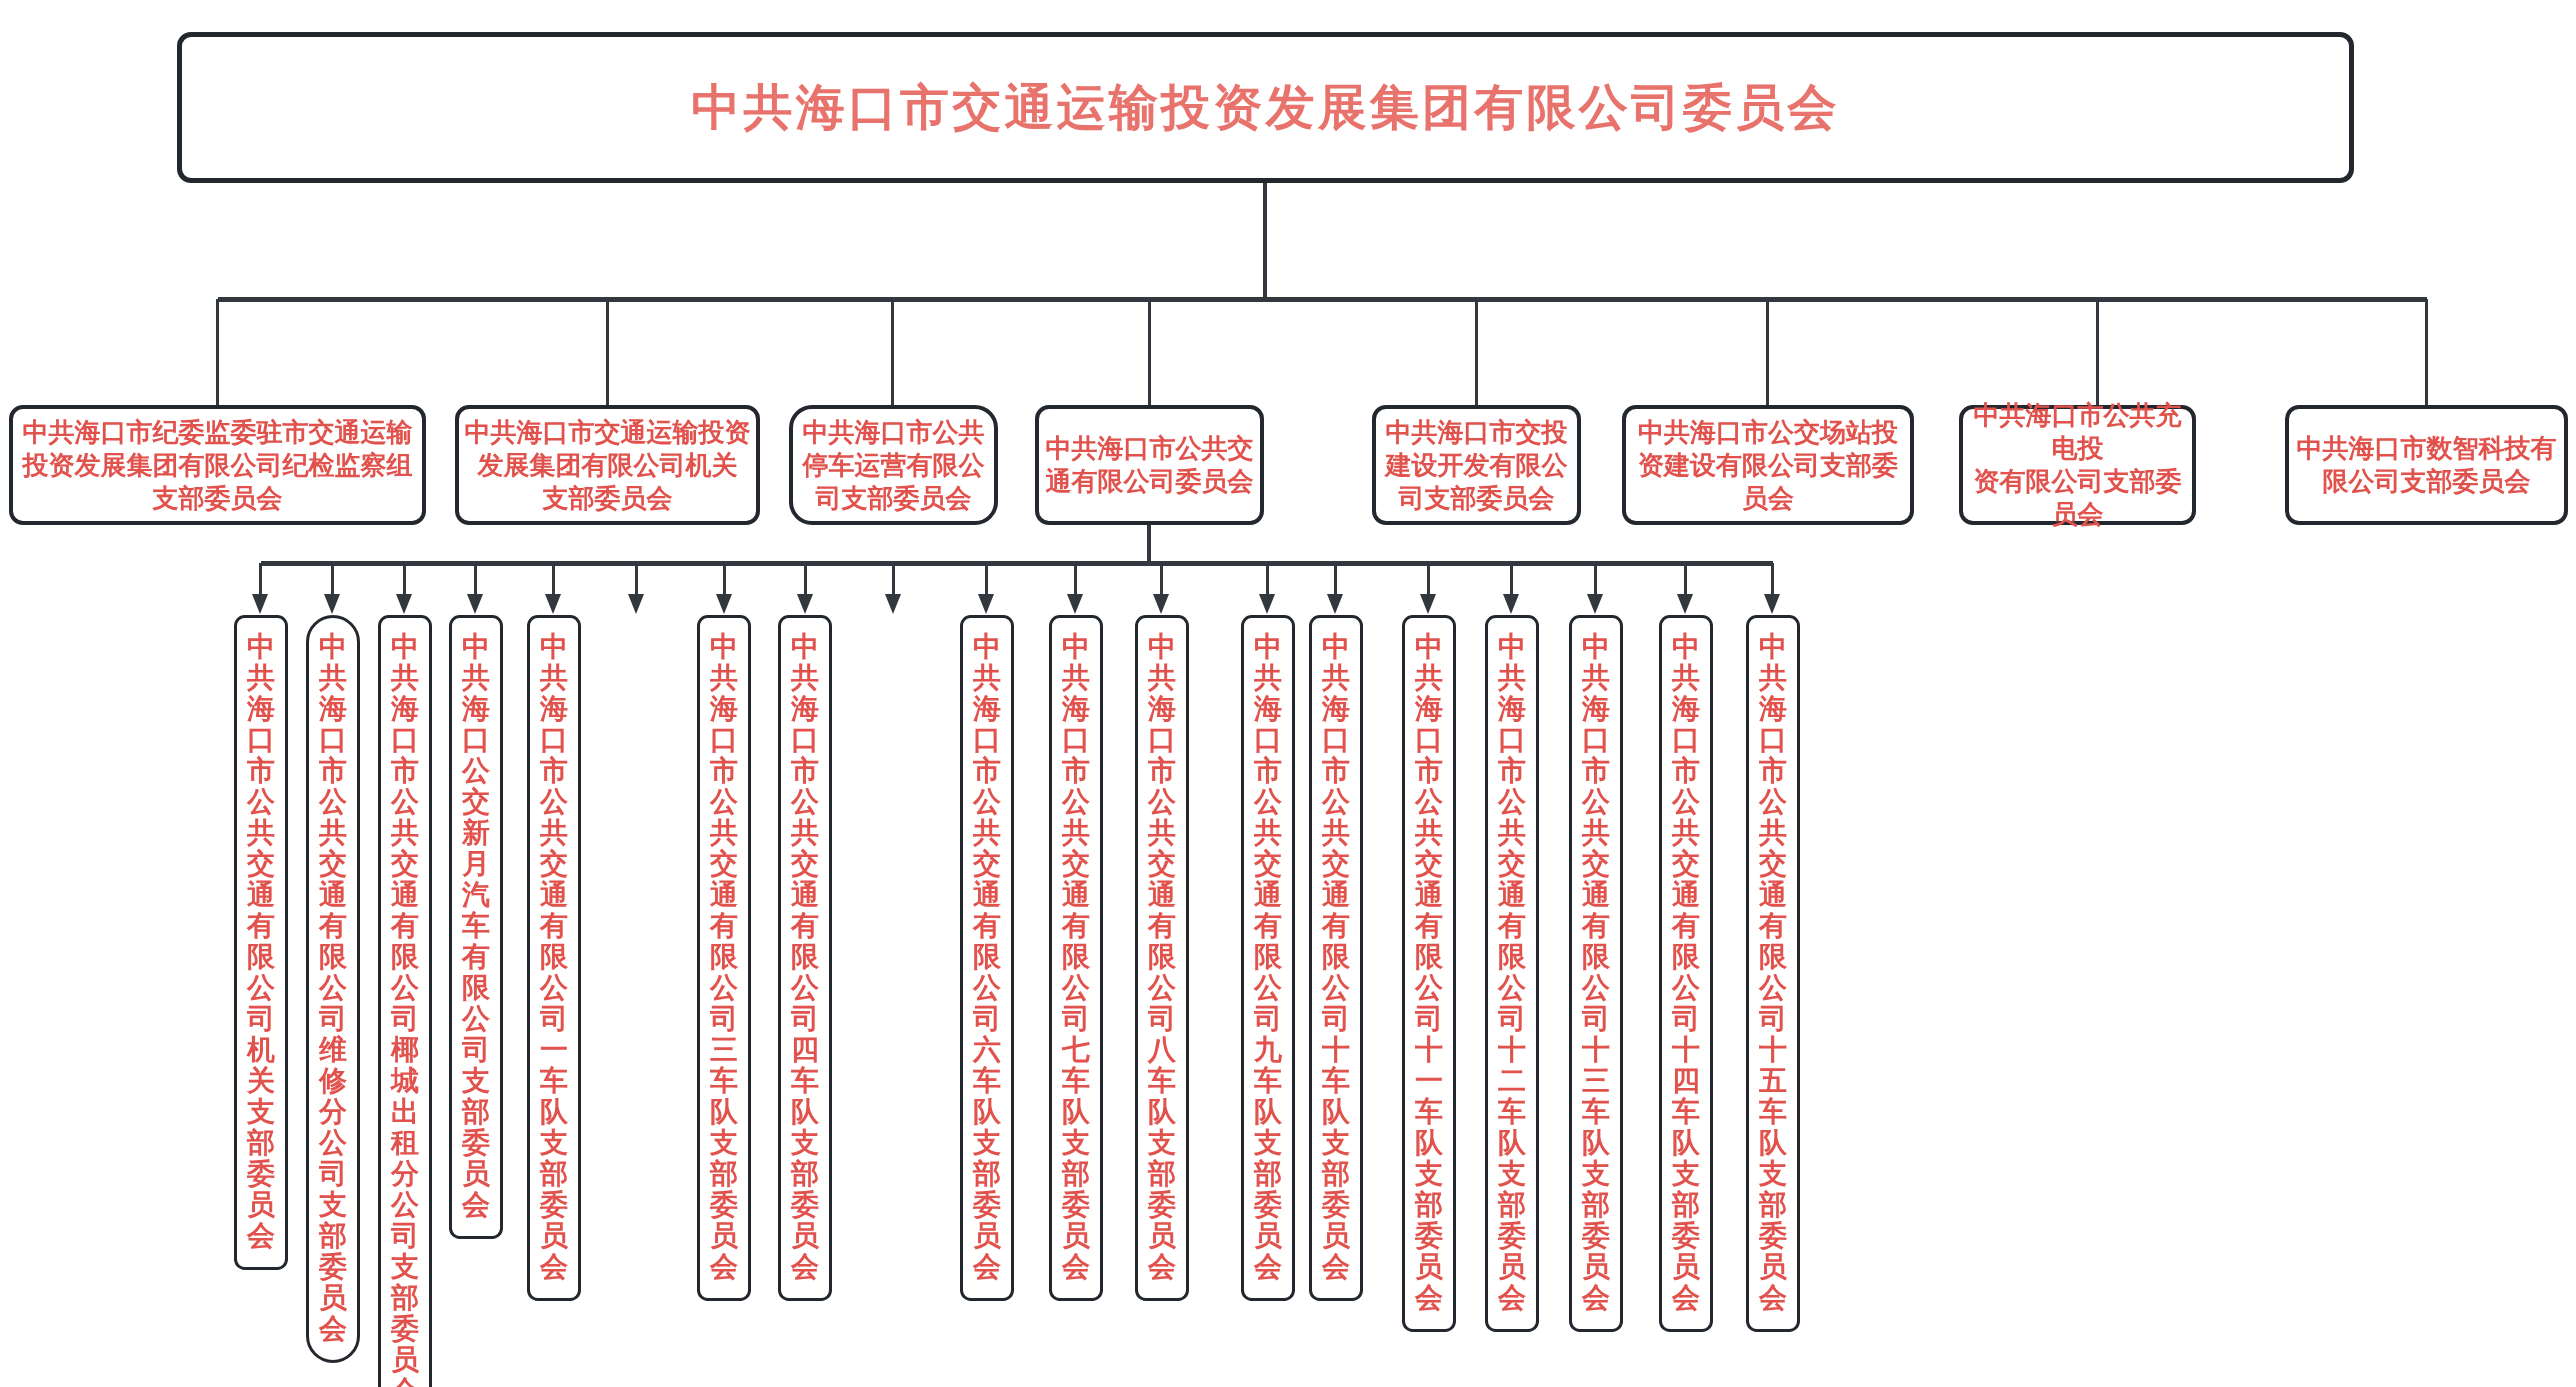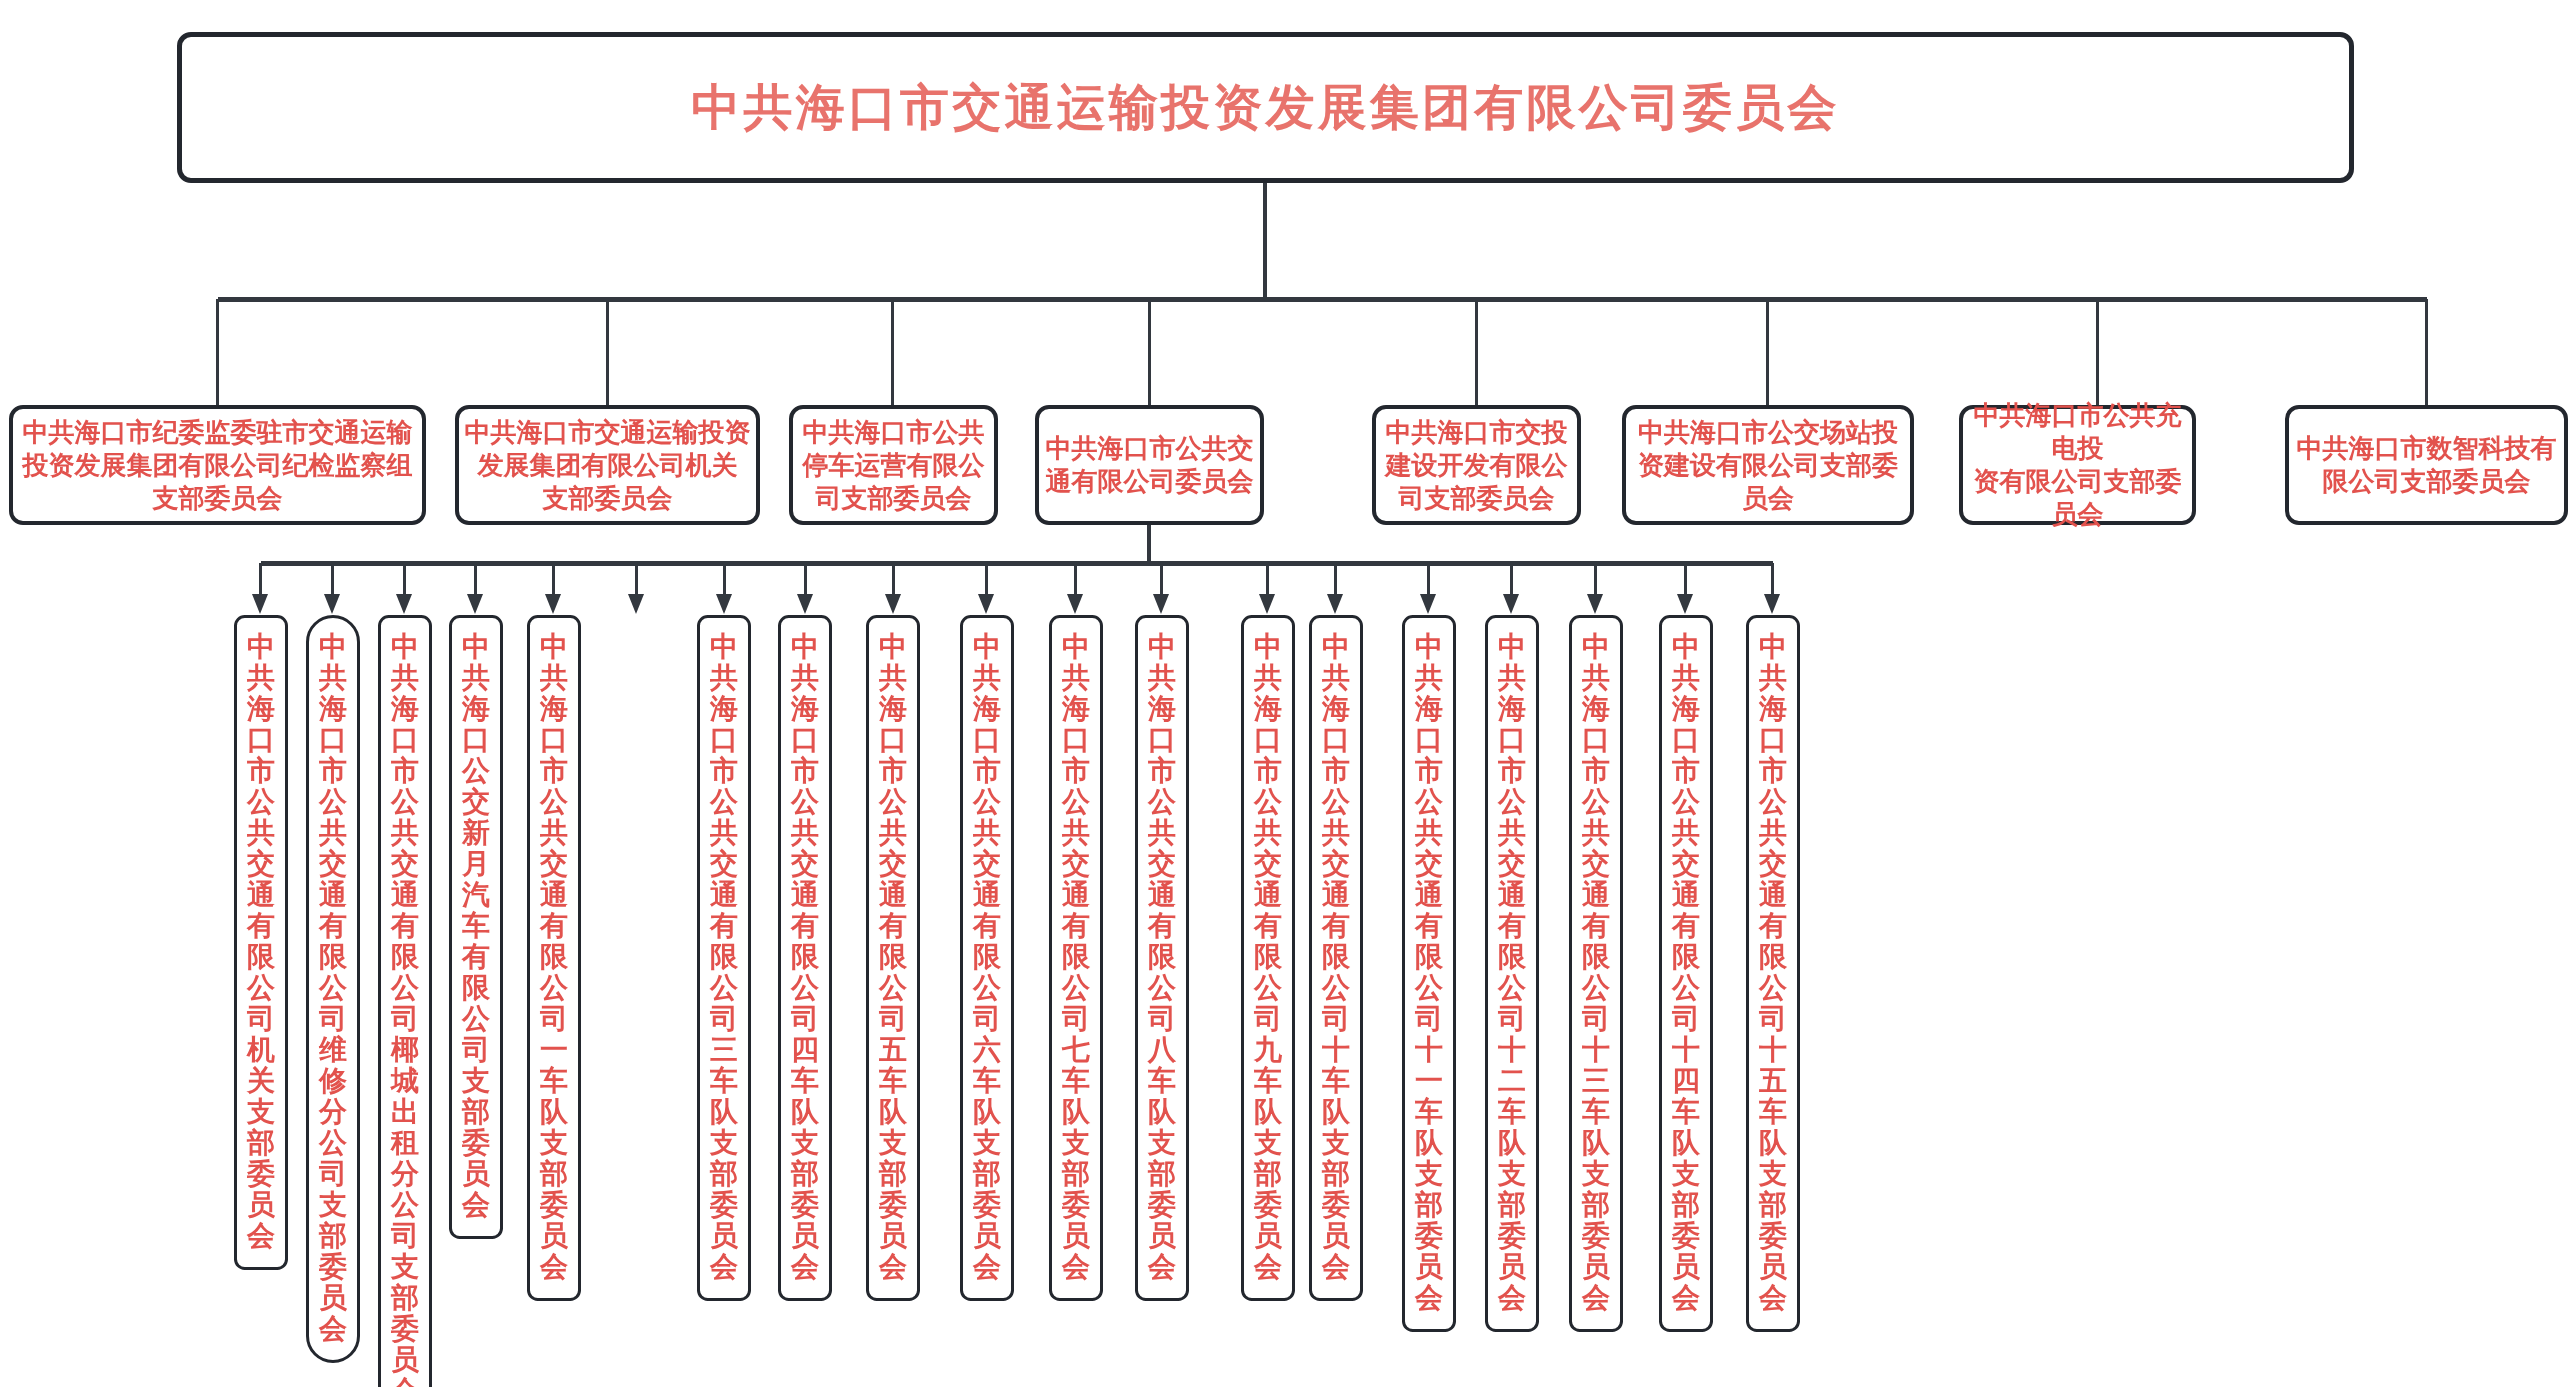--- a/index.html
+++ b/index.html
@@ -85,21 +85,21 @@
   <div class="box l2-box" style="left:9px;width:417px;">
       <span>中共海口市纪委监委驻市交通运输
 投资发展集团有限公司纪检监察组
 支部委员会</span>
     </div>
   <div class="box l2-box" style="left:455px;width:305px;">
       <span>中共海口市交通运输投资
 发展集团有限公司机关
 支部委员会</span>
     </div>
-  <div class="box l2-box" style="left:789px;width:209px;">
+  <div class="box l2-box" style="left:789px;width:209px;border-radius:23px;">
       <span>中共海口市公共
 停车运营有限公
 司支部委员会</span>
     </div>
   <div class="box l2-box" style="left:1035px;width:229px;">
       <span>中共海口市公共交
 通有限公司委员会</span>
     </div>
   <div class="box l2-box" style="left:1372px;width:209px;">
       <span>中共海口市交投
@@ -120,21 +120,20 @@
 限公司支部委员会</span>
     </div>
 
   <div class="box l3-box" style="left:234px;height:655px;"><span>中共海口市公共交通有限公司机关支部委员会</span></div>
   <div class="box l3-box" style="left:306px;height:748px;border-radius:27px;"><span>中共海口市公共交通有限公司维修分公司支部委员会</span></div>
   <div class="box l3-box" style="left:378px;height:811px;"><span>中共海口市公共交通有限公司椰城出租分公司支部委员会</span></div>
   <div class="box l3-box" style="left:449px;height:624px;"><span>中共海口公交新月汽车有限公司支部委员会</span></div>
   <div class="box l3-box" style="left:527px;height:686px;"><span>中共海口市公共交通有限公司一车队支部委员会</span></div>
   <div class="box l3-box" style="left:697px;height:686px;"><span>中共海口市公共交通有限公司三车队支部委员会</span></div>
   <div class="box l3-box" style="left:778px;height:686px;"><span>中共海口市公共交通有限公司四车队支部委员会</span></div>
-  <div class="box l3-box" style="left:866px;height:686px;"><span>中共海口市公共交通有限公司五车队支部委员会</span></div>
   <div class="box l3-box" style="left:960px;height:686px;"><span>中共海口市公共交通有限公司六车队支部委员会</span></div>
   <div class="box l3-box" style="left:1049px;height:686px;"><span>中共海口市公共交通有限公司七车队支部委员会</span></div>
   <div class="box l3-box" style="left:1135px;height:686px;"><span>中共海口市公共交通有限公司八车队支部委员会</span></div>
   <div class="box l3-box" style="left:1241px;height:686px;"><span>中共海口市公共交通有限公司九车队支部委员会</span></div>
   <div class="box l3-box" style="left:1309px;height:686px;"><span>中共海口市公共交通有限公司十车队支部委员会</span></div>
   <div class="box l3-box" style="left:1402px;height:717px;"><span>中共海口市公共交通有限公司十一车队支部委员会</span></div>
   <div class="box l3-box" style="left:1485px;height:717px;"><span>中共海口市公共交通有限公司十二车队支部委员会</span></div>
   <div class="box l3-box" style="left:1569px;height:717px;"><span>中共海口市公共交通有限公司十三车队支部委员会</span></div>
   <div class="box l3-box" style="left:1659px;height:717px;"><span>中共海口市公共交通有限公司十四车队支部委员会</span></div>
   <div class="box l3-box" style="left:1746px;height:717px;"><span>中共海口市公共交通有限公司十五车队支部委员会</span></div>

